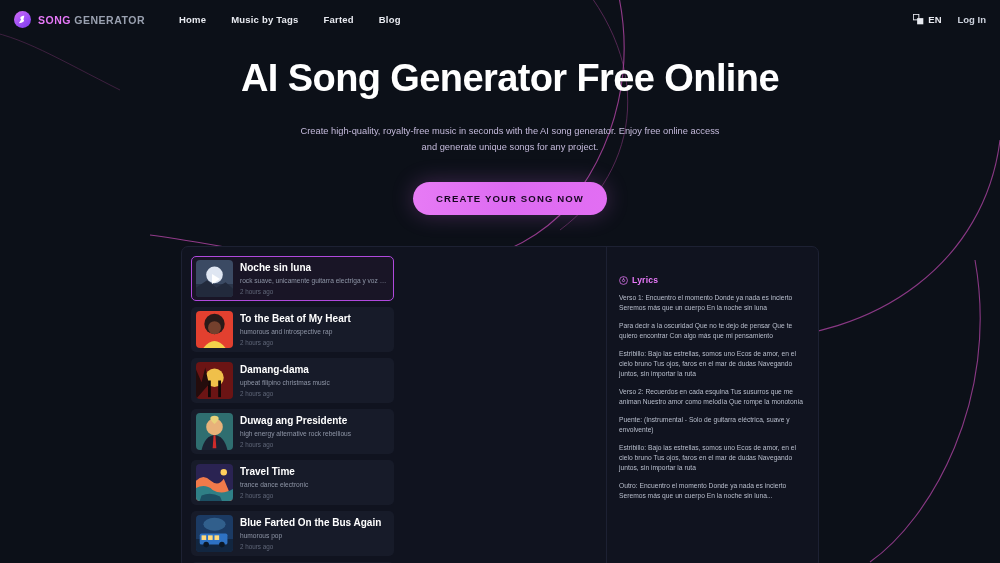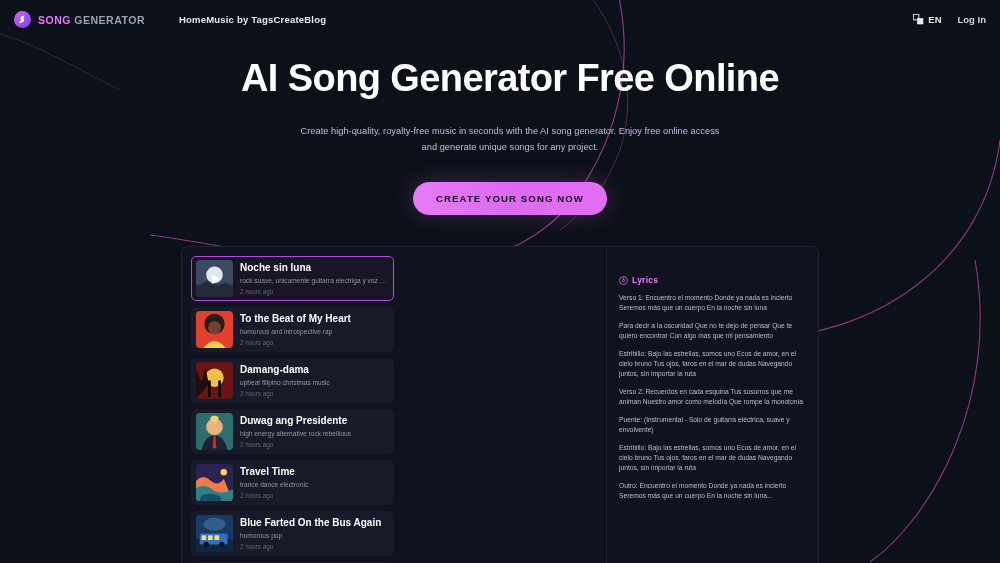--- a/index.html
+++ b/index.html
@@ -25,21 +25,21 @@
     width:17px; height:17px; border-radius:50%;
     background:linear-gradient(140deg,#d46bf0 0%,#a855f7 45%,#7c3aed 100%);
     display:flex; align-items:center; justify-content:center;
     flex:0 0 auto;
   }
   .logo-badge svg { display:block; }
   .logo-text { font-size:10.5px; font-weight:bold; letter-spacing:.5px; white-space:nowrap; }
   .logo-song { color:#e879f9; }
   .logo-gen { color:#9aa1b0; font-weight:bold; }
 
-  .nav { display:flex; align-items:center; }
+  .nav { display:flex; align-items:center; gap:25px; }
   .nav a {
     color:#e8eaf0; font-size:9.5px; text-decoration:none; font-weight:bold;
     letter-spacing:.2px; white-space:nowrap;
   }
   .header-right { margin-left:auto; display:flex; align-items:center; gap:16px; }
   .lang { display:flex; gap:4px; color:#e8eaf0; font-size:9.5px; font-weight:bold; }
   .lang-icon { width:11px; height:11px; display:block; }
   .login { color:#cdd2dd; font-size:9.5px; text-decoration:none; font-weight:bold; }
 
   
@@ -138,21 +138,21 @@
         <svg width="11" height="11" viewBox="0 0 24 24">
           <path d="M16 4 C 8 4, 5 9, 9 12 L 4 20 C 13 20, 18 15, 14 12 Z" fill="#ffffff"></path>
         </svg>
       </span>
       <span class="logo-text"><span class="logo-song">SONG</span> <span class="logo-gen">GENERATOR</span></span>
     </div>
 
     <nav class="nav">
       <a href="#">Home</a>
       <a href="#">Music by Tags</a>
-      <a href="#">Create</a>
+      <a href="#">Farted</a>
       <a href="#">Blog</a>
     </nav>
 
     <div class="header-right">
       <div class="lang">
         <svg class="lang-icon" viewBox="0 0 16 16">
           <rect x="0.5" y="0.5" width="8" height="8" fill="none" stroke="#e8eaf0" stroke-width="1.4"></rect>
           <rect x="6" y="6" width="9" height="9" fill="#e8eaf0"></rect>
         </svg>
         <span>EN</span>

